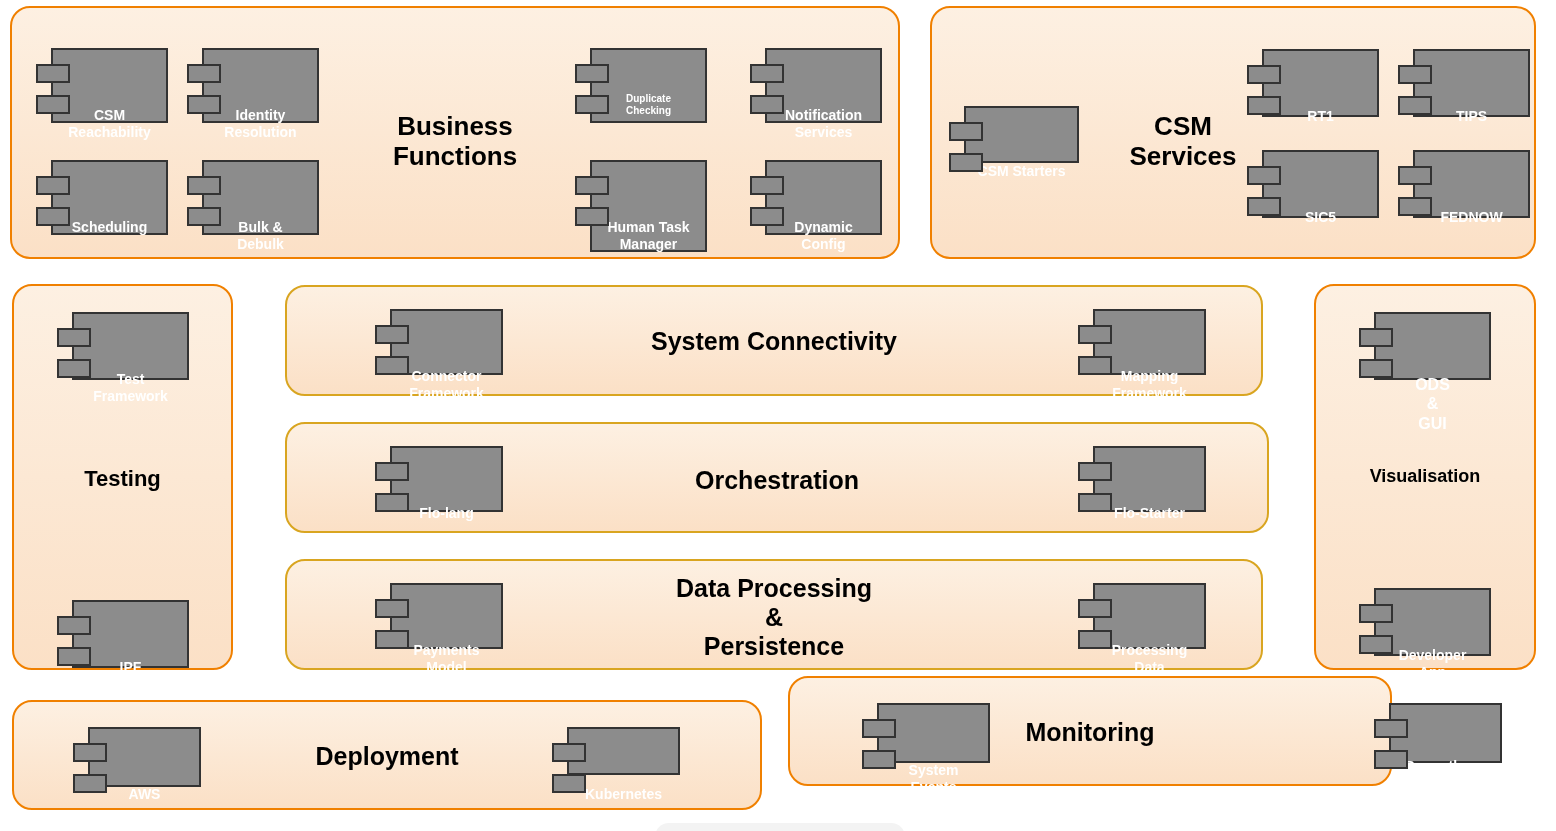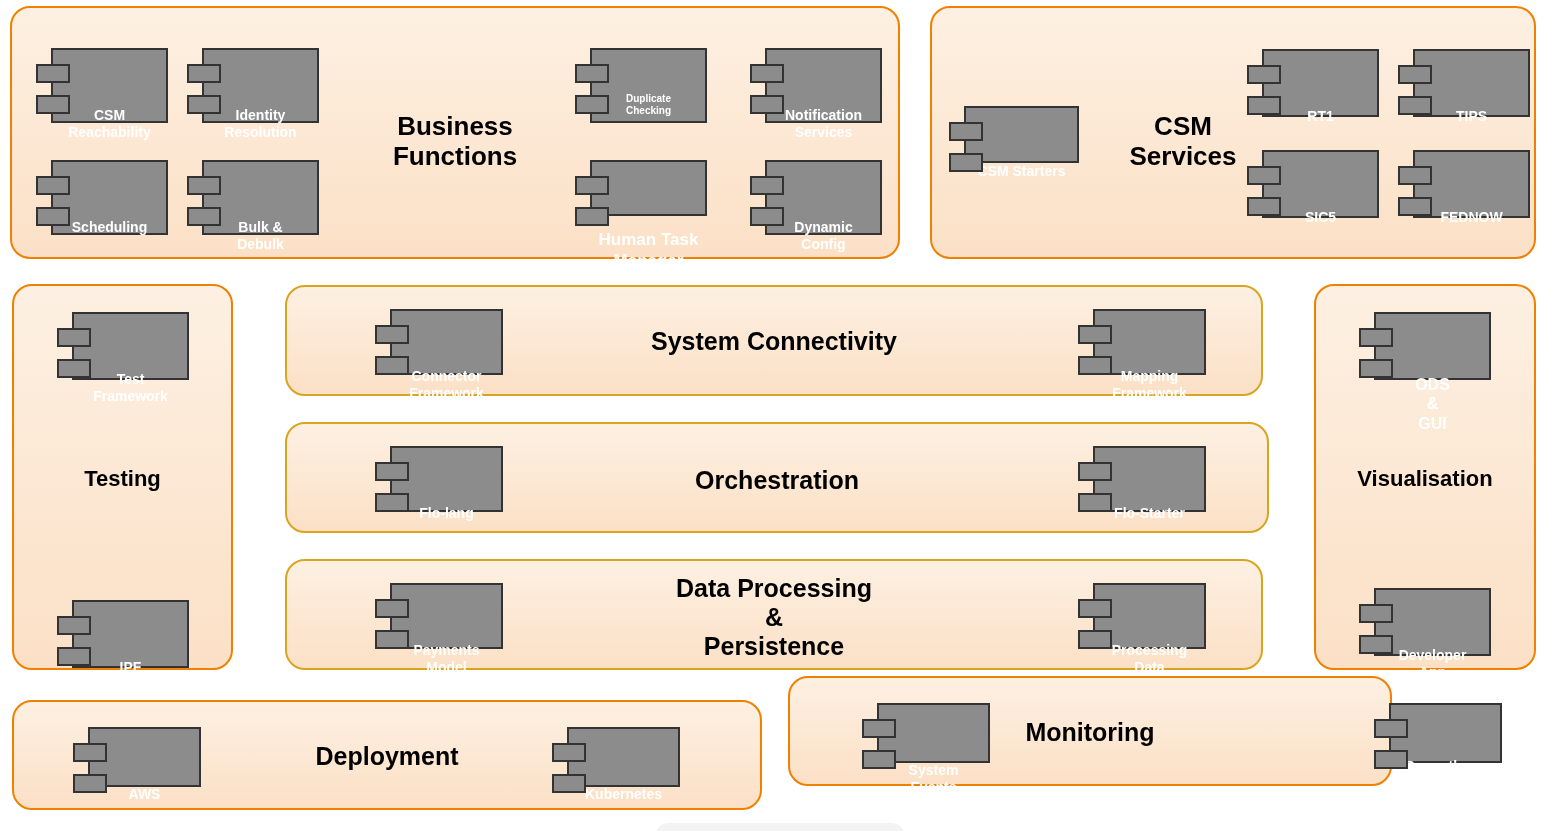--- a/index.html
+++ b/index.html
@@ -118,21 +118,21 @@
     <span class="label">Scheduling</span>
   </div>
 
   <div class="component" style="left:190px; top:152px; width:117px; height:75px; font-size:14px;">
     <span class="tab t1"></span>
     <span class="tab t2"></span>
     <span class="label">Bulk &amp;
 Debulk</span>
   </div>
 
-  <div class="component" style="left:578px; top:152px; width:117px; height:56px; font-size:17px;">
+  <div class="component" style="left:578px; top:152px; width:117px; height:92px; font-size:14px;">
     <span class="tab t1"></span>
     <span class="tab t2"></span>
     <span class="label">Human Task
 Manager</span>
   </div>
 
   <div class="component" style="left:753px; top:152px; width:117px; height:75px; font-size:14px;">
     <span class="tab t1"></span>
     <span class="tab t2"></span>
     <span class="label">Dynamic
@@ -241,21 +241,21 @@
 
   <div class="component" style="left:806px; top:22px; width:113px; height:66px; font-size:14px;">
     <span class="tab t1"></span>
     <span class="tab t2"></span>
     <span class="label">Processing
 Data</span>
   </div>
 </div>
 
 <div class="panel" style="left:1314px; top:284px; width:222px; height:386px;">
-  <div class="panel-title" style="top:180px; font-size:22px;">Visualisation</div>
+  <div class="panel-title" style="top:180px; font-size:18px;">Visualisation</div>
 
   <div class="component" style="left:58px; top:26px; width:117px; height:68px; font-size:16px;">
     <span class="tab t1"></span>
     <span class="tab t2"></span>
     <span class="label" style="padding-top:2px;">ODS
 &amp;
 GUI</span>
   </div>
 
   <div class="component" style="left:58px; top:302px; width:117px; height:68px; font-size:14px;">
@@ -268,21 +268,21 @@
 
 <div class="panel" style="left:12px; top:700px; width:750px; height:110px;">
   <div class="panel-title" style="top:40px; font-size:25px;">Deployment</div>
 
   <div class="component" style="left:74px; top:25px; width:113px; height:60px; font-size:14px;">
     <span class="tab t1"></span>
     <span class="tab t2"></span>
     <span class="label">AWS</span>
   </div>
 
-  <div class="component" style="left:553px; top:25px; width:113px; height:60px; font-size:14px;">
+  <div class="component" style="left:553px; top:25px; width:113px; height:48px; font-size:14px;">
     <span class="tab t1"></span>
     <span class="tab t2"></span>
     <span class="label">Kubernetes</span>
   </div>
 </div>
 
 <div class="panel" style="left:788px; top:676px; width:604px; height:110px;">
   <div class="panel-title" style="top:40px; font-size:25px;">Monitoring</div>
 
   <div class="component" style="left:87px; top:25px; width:113px; height:60px; font-size:14px;">

